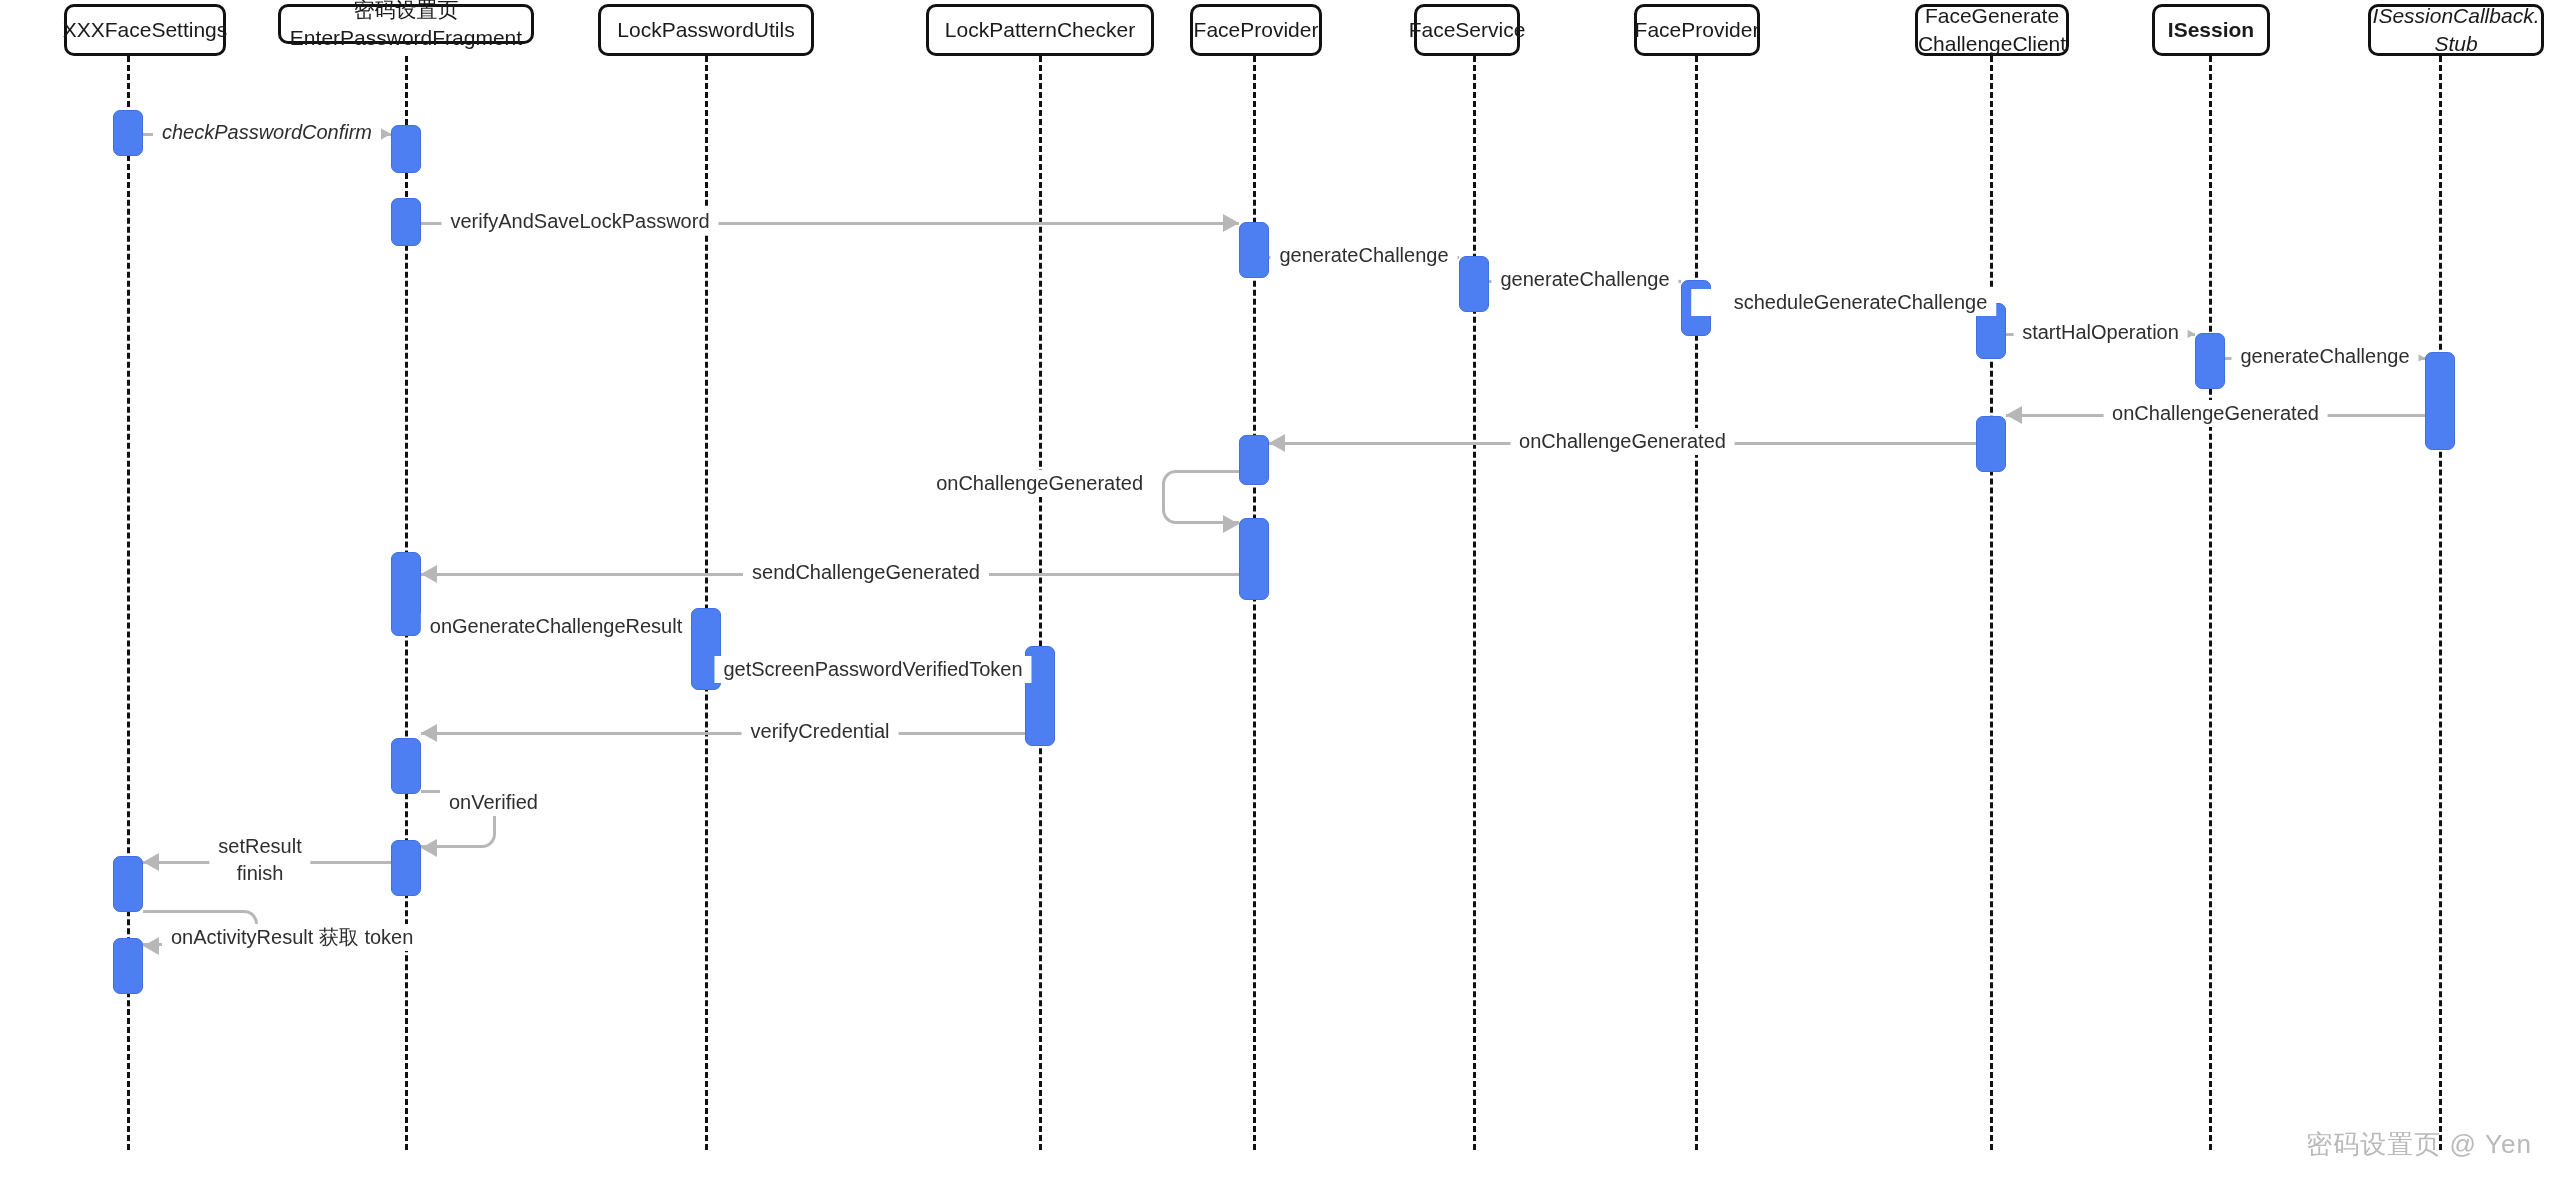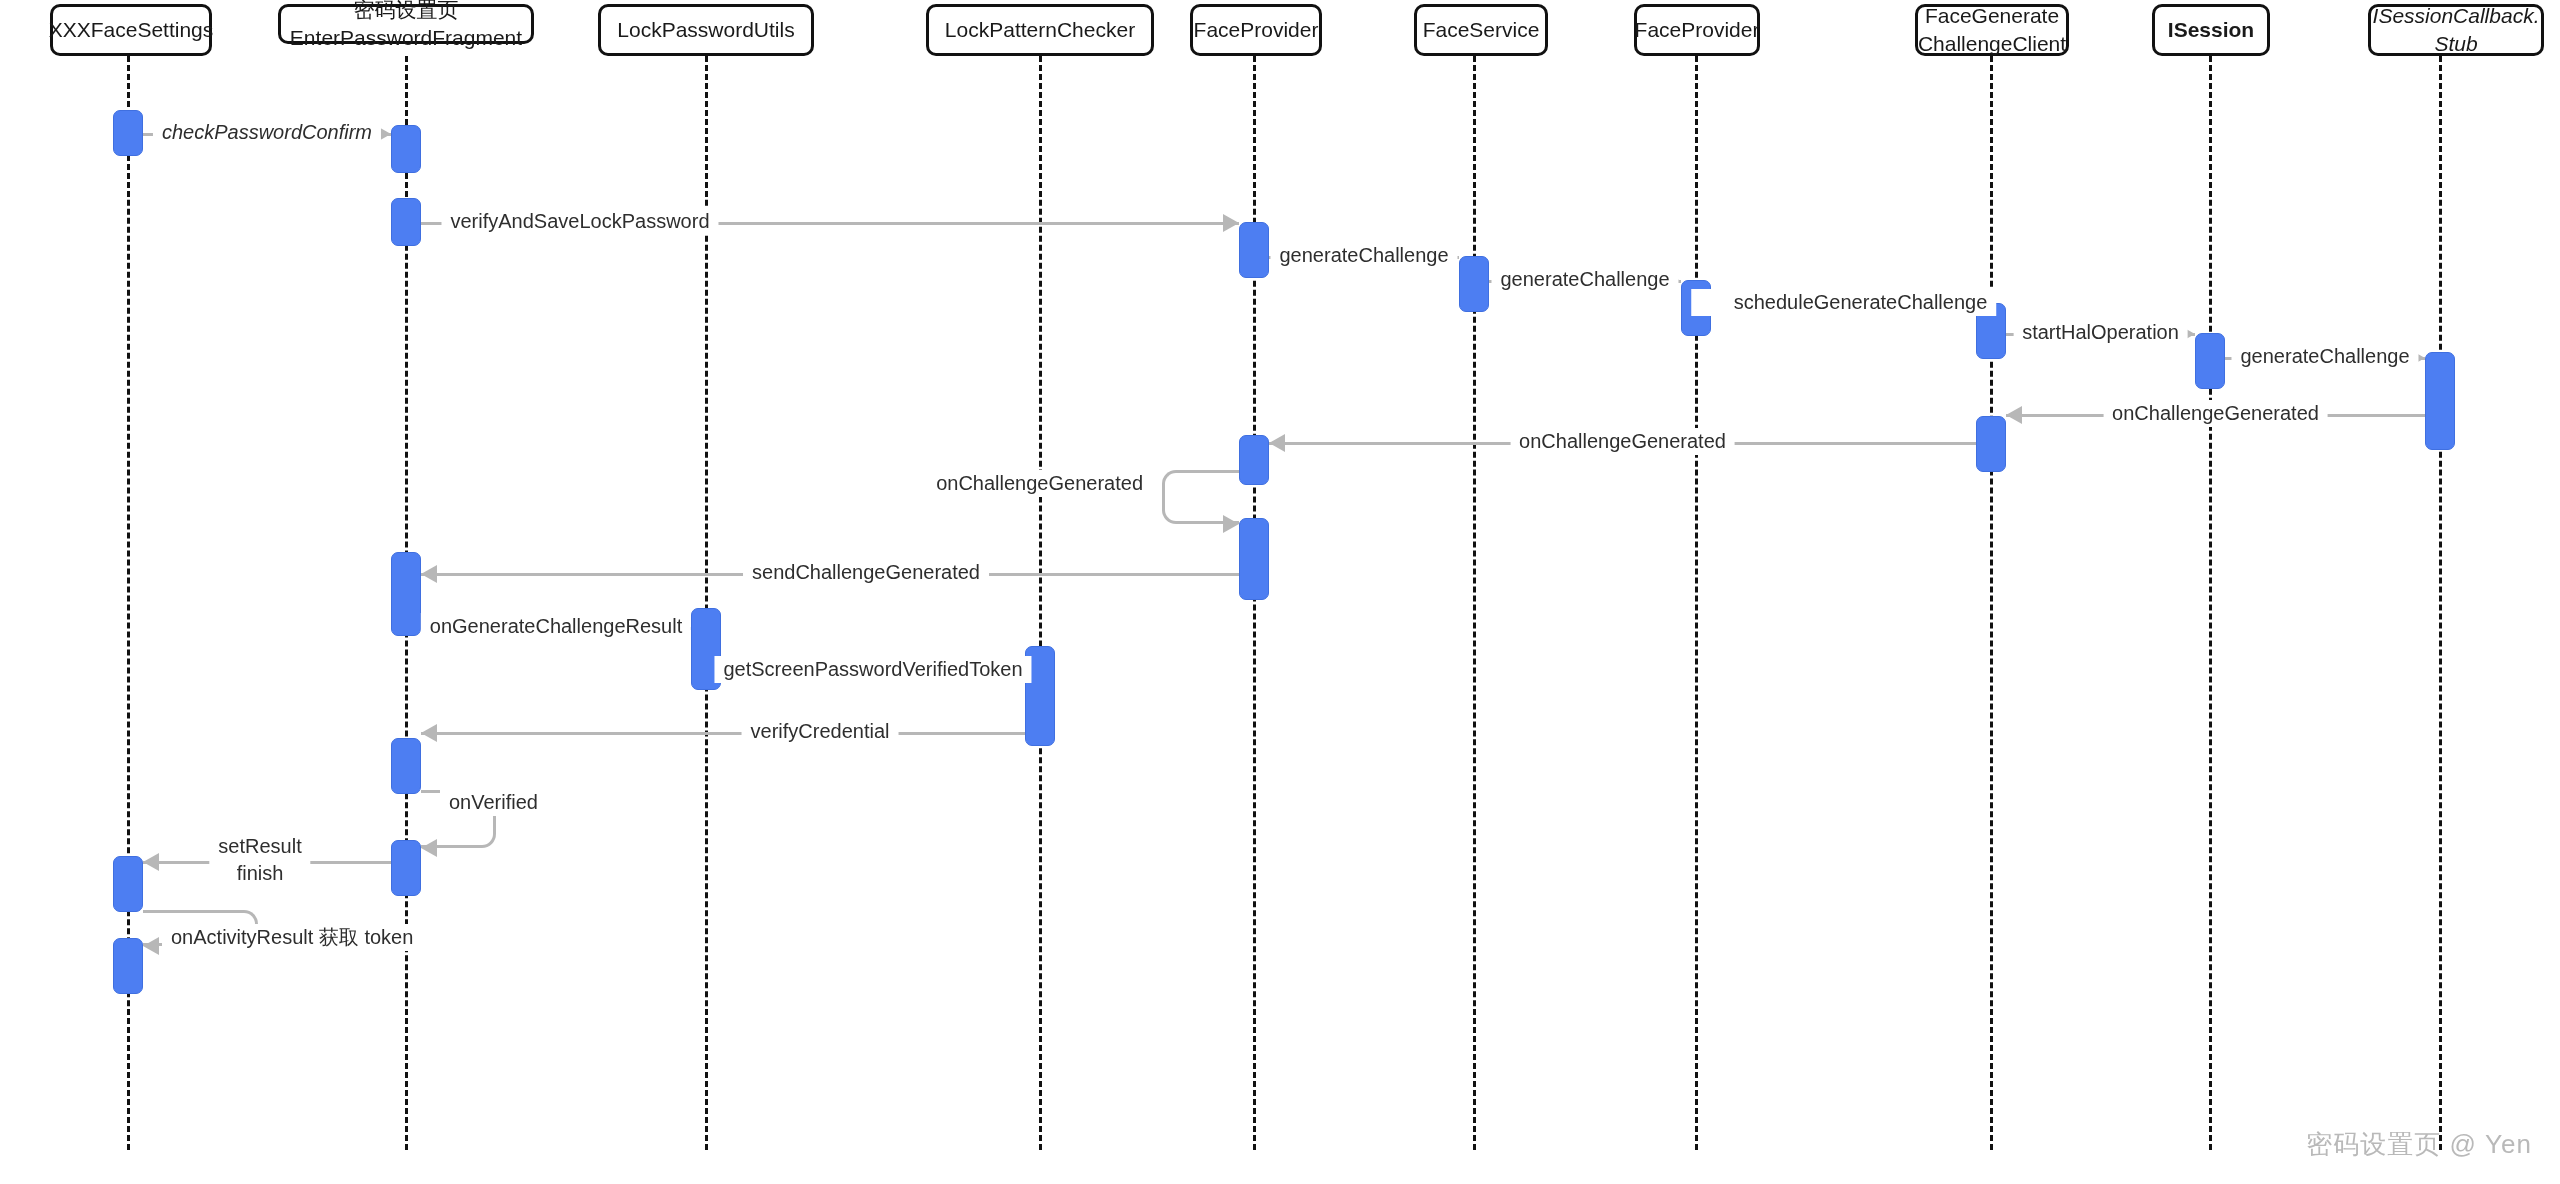--- a/index.html
+++ b/index.html
@@ -99,27 +99,27 @@
     font-size: 26px;
     letter-spacing: 1px;
     user-select: none;
   }
 </style>
 </head>
 <body>
 
 <div id="canvas">
   <div id="participants-layer">
-      <div class="participant" style="left: 50px; top: 4px; width: 162px; height: 52px;">XXXFaceSettings</div>
+      <div class="participant" style="left: 64px; top: 4px; width: 162px; height: 52px;">XXXFaceSettings</div>
       <div class="participant" style="left: 278px; top: 4px; width: 256px; height: 40px;">密码设置页
 EnterPasswordFragment</div>
       <div class="participant" style="left: 598px; top: 4px; width: 216px; height: 52px;">LockPasswordUtils</div>
       <div class="participant" style="left: 926px; top: 4px; width: 228px; height: 52px;">LockPatternChecker</div>
       <div class="participant" style="left: 1190px; top: 4px; width: 132px; height: 52px;">FaceProvider</div>
-      <div class="participant" style="left: 1414px; top: 4px; width: 134px; height: 52px;">FaceService</div>
+      <div class="participant" style="left: 1414px; top: 4px; width: 106px; height: 52px;">FaceService</div>
       <div class="participant" style="left: 1634px; top: 4px; width: 126px; height: 52px;">FaceProvider</div>
       <div class="participant" style="left: 1915px; top: 4px; width: 154px; height: 52px;">FaceGenerate
 ChallengeClient</div>
       <div class="participant" style="left: 2152px; top: 4px; width: 118px; height: 52px; font-weight: bold;">ISession</div>
       <div class="participant" style="left: 2368px; top: 4px; width: 176px; height: 52px; font-style: italic;">ISessionCallback.
 Stub</div>
     </div>
   <div id="lifelines-layer">
       <div class="lifeline" style="left: 127px; top: 56px; height: 1094px;"></div>
       <div class="lifeline" style="left: 405px; top: 56px; height: 1094px;"></div>

